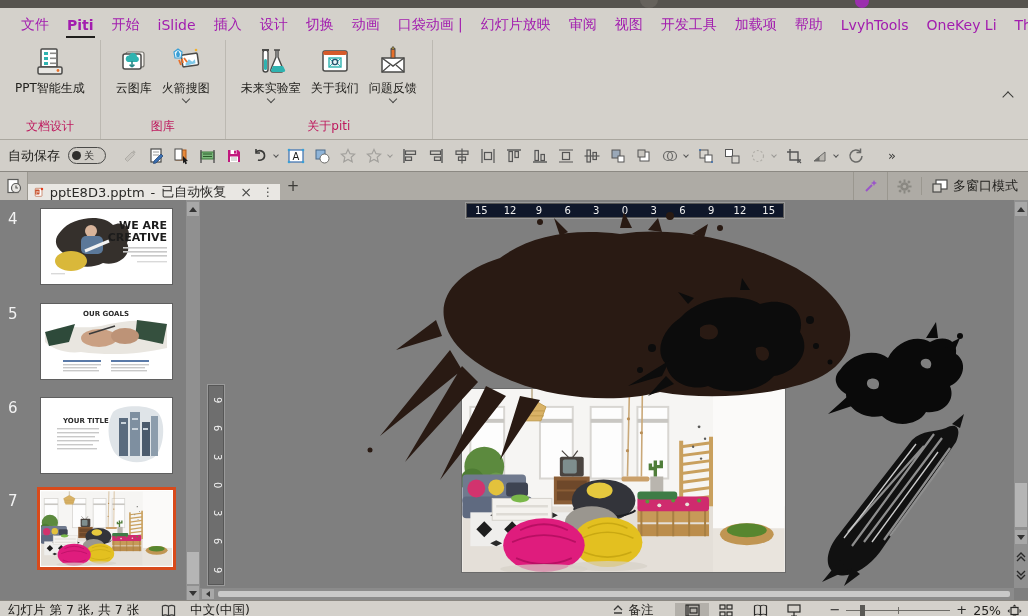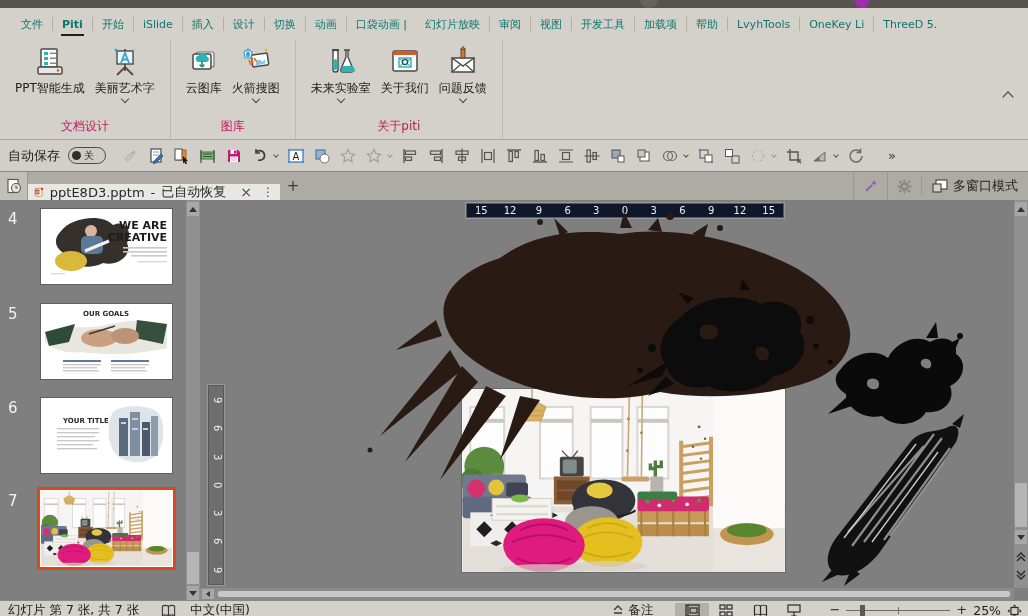--- a/index.html
+++ b/index.html
@@ -8,21 +8,21 @@
   #app { position:relative; width:1028px; height:616px; background:#d4d1cb; overflow:hidden; }
 
   
   .titlestrip { position:absolute; left:0; top:0; width:1028px; height:8px; background:#56534e; overflow:hidden; }
   .titlestrip .deco { position:absolute; top:-6px; width:14px; height:14px; border-radius:50%; background:#9b2fae; left:855px; }
   .titlestrip .deco2 { position:absolute; top:-8px; width:18px; height:16px; border-radius:50%; background:#66625c; left:640px; }
 
   
   .menubar { position:absolute; left:0; top:8px; width:1028px; height:32px; background:#d4d1cb;
     display:flex; align-items:center; padding-left:12px; }
-  .mtab { position:relative; font-size:11px; color:#0f766e; padding:7px 9px 6px 9px; white-space:nowrap; cursor:default; }
+  .mtab { position:relative; font-size:14px; color:#a21caf; padding:7px 9px 6px 9px; white-space:nowrap; cursor:default; }
   .mtab.active { font-weight:bold; }
   .mtab.active::after { content:""; position:absolute; left:8px; right:8px; bottom:1px; height:2px; background:#1f1e1c; }
   .msep { width:1px; height:14px; background:#b2afa9; }
 
   
   .ribbon { position:absolute; left:0; top:40px; width:1028px; height:100px; background:#d4d1cb;
     border-bottom:1px solid #aaa79f; display:flex; }
   .rgroup { display:flex; flex-direction:column; padding:2px 10px 0 10px; border-right:1px solid #bcb9b2; }
   .rbtns { display:flex; flex:1; align-items:flex-start; }
   .rbtn { display:flex; flex-direction:column; align-items:center; padding:2px 5px; cursor:default; }
@@ -182,35 +182,20 @@
               <rect x="10" y="11" width="4" height="3" fill="#2fb3b0"></rect>
                 <rect x="16" y="11.5" width="6" height="1.6" fill="#8a8a88"></rect>
               <rect x="10" y="16" width="4" height="3" fill="#2fb3b0"></rect>
                 <rect x="16" y="16.5" width="6" height="1.6" fill="#8a8a88"></rect>
               <rect x="4" y="21" width="24" height="7" rx="1.5" fill="#e9e7e3" stroke="#4a4a48" stroke-width="1.5"></rect>
               <circle cx="24" cy="24.5" r="1.4" fill="#e8702a"></circle>
             </svg>
           </div>
           <div class="rlabel">PPT智能生成</div>
           <div class="chevslot"></div>
-        </div>
-        <div class="rbtn">
-          <div class="ricon">
-            <svg class="ic" width="32" height="32" viewBox="0 0 32 32">
-              <path d="M16 3 v22 M8 29 l8 -8 l8 8" fill="none" stroke="#5a4a3a" stroke-width="1.8"></path>
-              <rect x="8" y="5" width="16" height="13" fill="#eaf7fb" stroke="#4a4a48" stroke-width="1.4"></rect>
-              <path d="M12 17 l4 -10 l4 10 M13.5 13.5 h5" fill="none" stroke="#3a9fd6" stroke-width="1.8"></path>
-              <circle cx="7" cy="4" r="1.5" fill="#3a9fd6"></circle>
-                <circle cx="25" cy="3.5" r="1.2" fill="#7fd0ea"></circle>
-            </svg>
-          </div>
-          <div class="rlabel">美丽艺术字</div>
-          <div class="chevslot">
-              <span class="chev"></span>
-            </div>
         </div>
       </div>
       <div class="rglabel">文档设计</div>
     </div>
 
     <div class="rgroup">
       <div class="rbtns">
         <div class="rbtn">
           <div class="ricon">
             <svg class="ic" width="32" height="32" viewBox="0 0 32 32">

